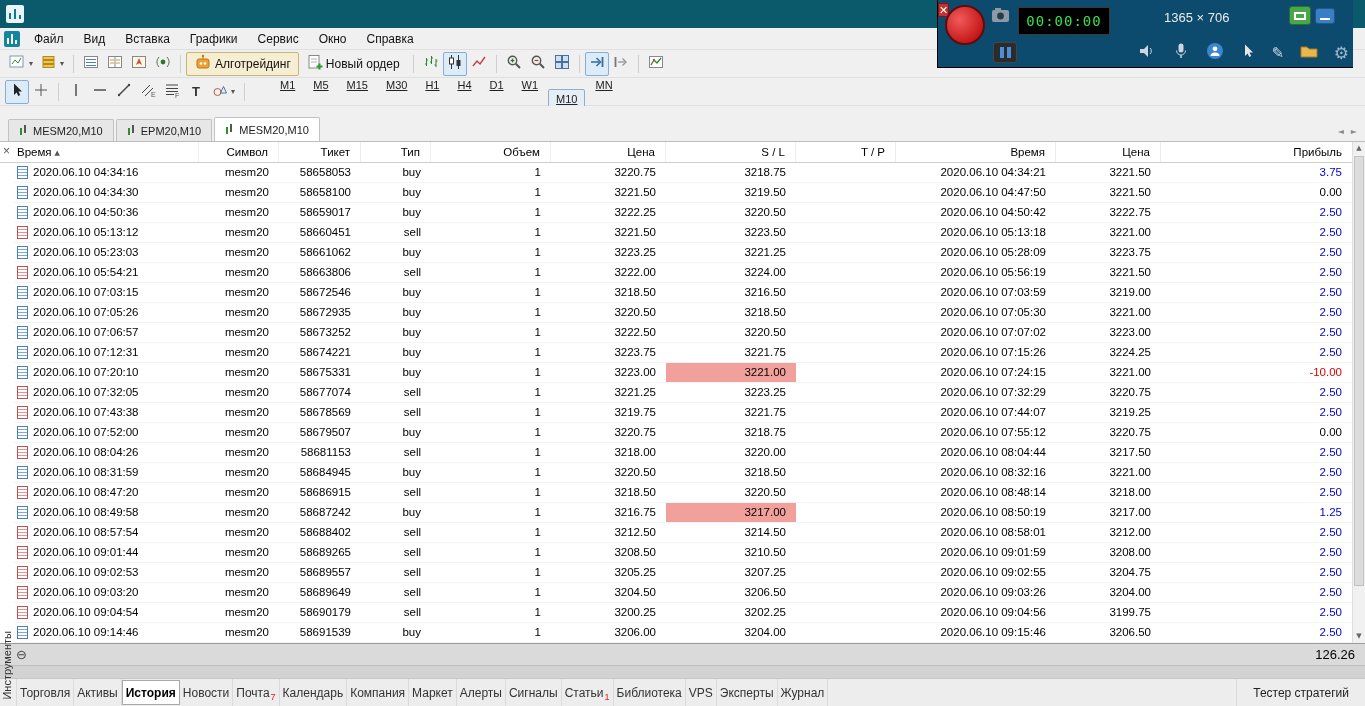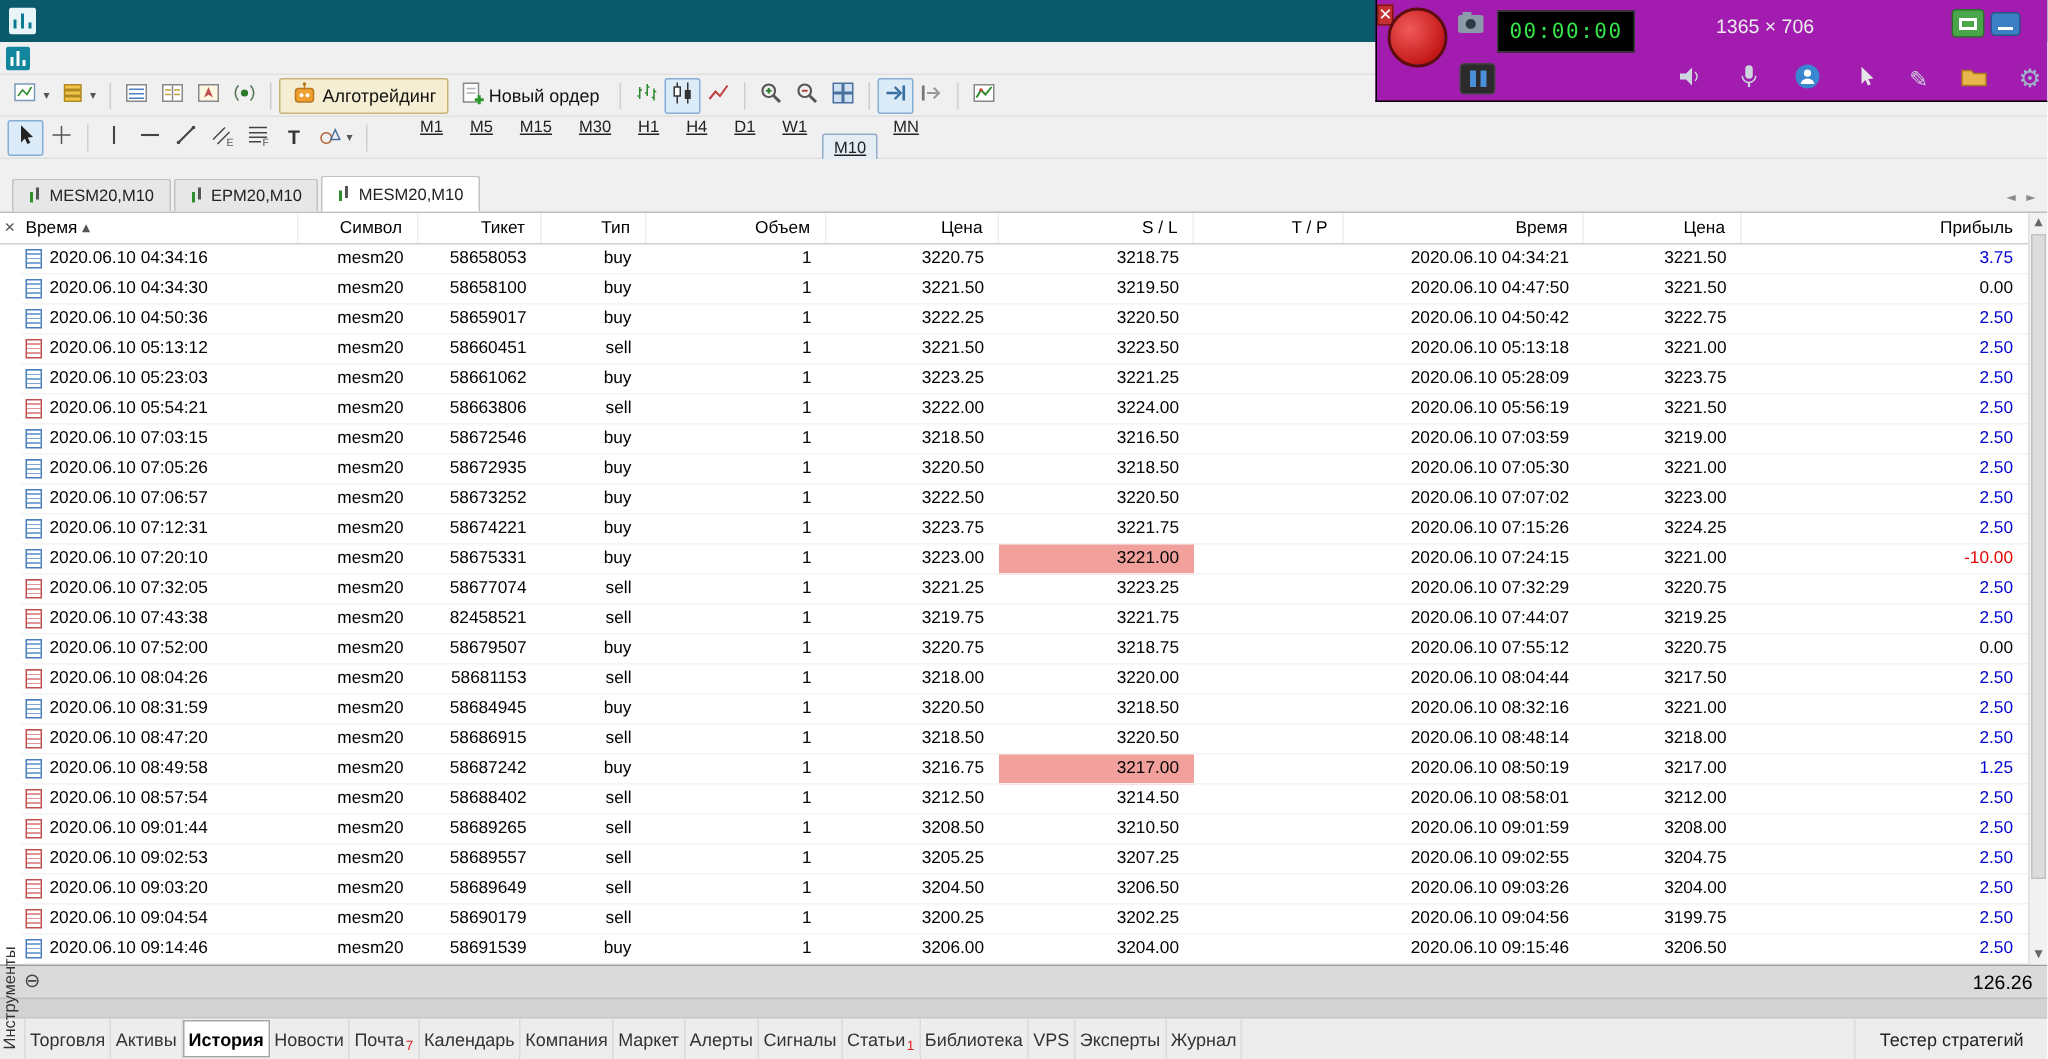--- a/index.html
+++ b/index.html
@@ -6,21 +6,21 @@
   html,body { width:1365px; height:706px; overflow:hidden; background:#fff;
     font-family:"Liberation Sans","DejaVu Sans",sans-serif; color:#000; position:relative; }
   :root { --cols:185px 80px 82px 70px 120px 115px 130px 100px 160px 105px minmax(0,1fr); }
 
   
   .titlebar { height:28px; background:#0a5a6b; display:flex; align-items:center; position:relative; }
   .titlebar .title { position:absolute; left:0; right:0; text-align:center; color:#fff; font-size:13px; }
   .app-icon { margin-left:6px; width:18px; height:18px; z-index:2; }
 
   
-  .recorder { position:absolute; top:0; right:0; width:448px; height:68px; background:#a21caf;
+  .recorder { position:absolute; top:0; right:12px; width:416px; height:68px; background:#0c4a6e;
     border-left:1px solid #000; border-bottom:1px solid #000; z-index:30; }
   .rec-record { position:absolute; left:7px; top:5px; width:40px; height:40px; border-radius:50%;
     background:radial-gradient(circle at 35% 35%, #f15a5a, #c41818 72%); border:2px solid #5c0e0e; }
   .rec-cam { position:absolute; left:53px; top:7px; }
   .rec-lcd { position:absolute; left:80px; top:7px; width:92px; height:28px; background:#000;
     border:1px solid #3a3a3a; color:#35e24b; font-family:"DejaVu Sans Mono",monospace;
     font-size:14px; line-height:26px; text-align:center; letter-spacing:1px; }
   .rec-size { position:absolute; left:226px; top:10px; color:#ececec; font-size:13px; }
   .rec-winbtn { position:absolute; display:flex; align-items:center; justify-content:center; }
   .rec-green { right:42px; top:6px; width:22px; height:19px; background:#4aa64a; border:1px solid #2c6e2c; border-radius:3px; }
@@ -181,20 +181,29 @@
   <span class="menu-logo">
     <svg width="16" height="16">
         <rect width="16" height="16" rx="2" fill="#12869c"></rect>
         <g stroke="#fff" stroke-width="2">
           <line x1="4" y1="13" x2="4" y2="7"></line>
           <line x1="8" y1="13" x2="8" y2="3"></line>
           <line x1="12" y1="13" x2="12" y2="9"></line>
         </g>
       </svg>
   </span>
+  <span class="menu-items">
+      <span class="menu-item">Файл</span>
+      <span class="menu-item">Вид</span>
+      <span class="menu-item">Вставка</span>
+      <span class="menu-item">Графики</span>
+      <span class="menu-item">Сервис</span>
+      <span class="menu-item">Окно</span>
+      <span class="menu-item">Справка</span>
+    </span>
 </div>
 
 <div class="toolbar">
   <span class="tbtn">
     <span><svg width="17" height="16">
           <rect x="1" y="2" width="13" height="11" fill="#fff" stroke="#7a9ab8"></rect>
           <path d="M3 10 L6 6 L9 9 L12 4" stroke="#2a8a2a" fill="none"></path>
         </svg></span>
     <span class="dd">▾</span>
   </span>
@@ -648,21 +657,21 @@
       <div class="cell">2020.06.10 07:32:29</div>
       <div class="cell">3220.75</div>
       <div class="cell p-blue">2.50</div>
     </div>
     <div class="grid trow">
       <div class="cell c-left">
         <span class="deal-ico sell"></span>
         <span>2020.06.10 07:43:38</span>
       </div>
       <div class="cell">mesm20</div>
-      <div class="cell">82458521</div>
+      <div class="cell">58678569</div>
       <div class="cell">sell</div>
       <div class="cell">1</div>
       <div class="cell">3219.75</div>
       <div class="cell">3221.75</div>
       <div class="cell"></div>
       <div class="cell">2020.06.10 07:44:07</div>
       <div class="cell">3219.25</div>
       <div class="cell p-blue">2.50</div>
     </div>
     <div class="grid trow">

